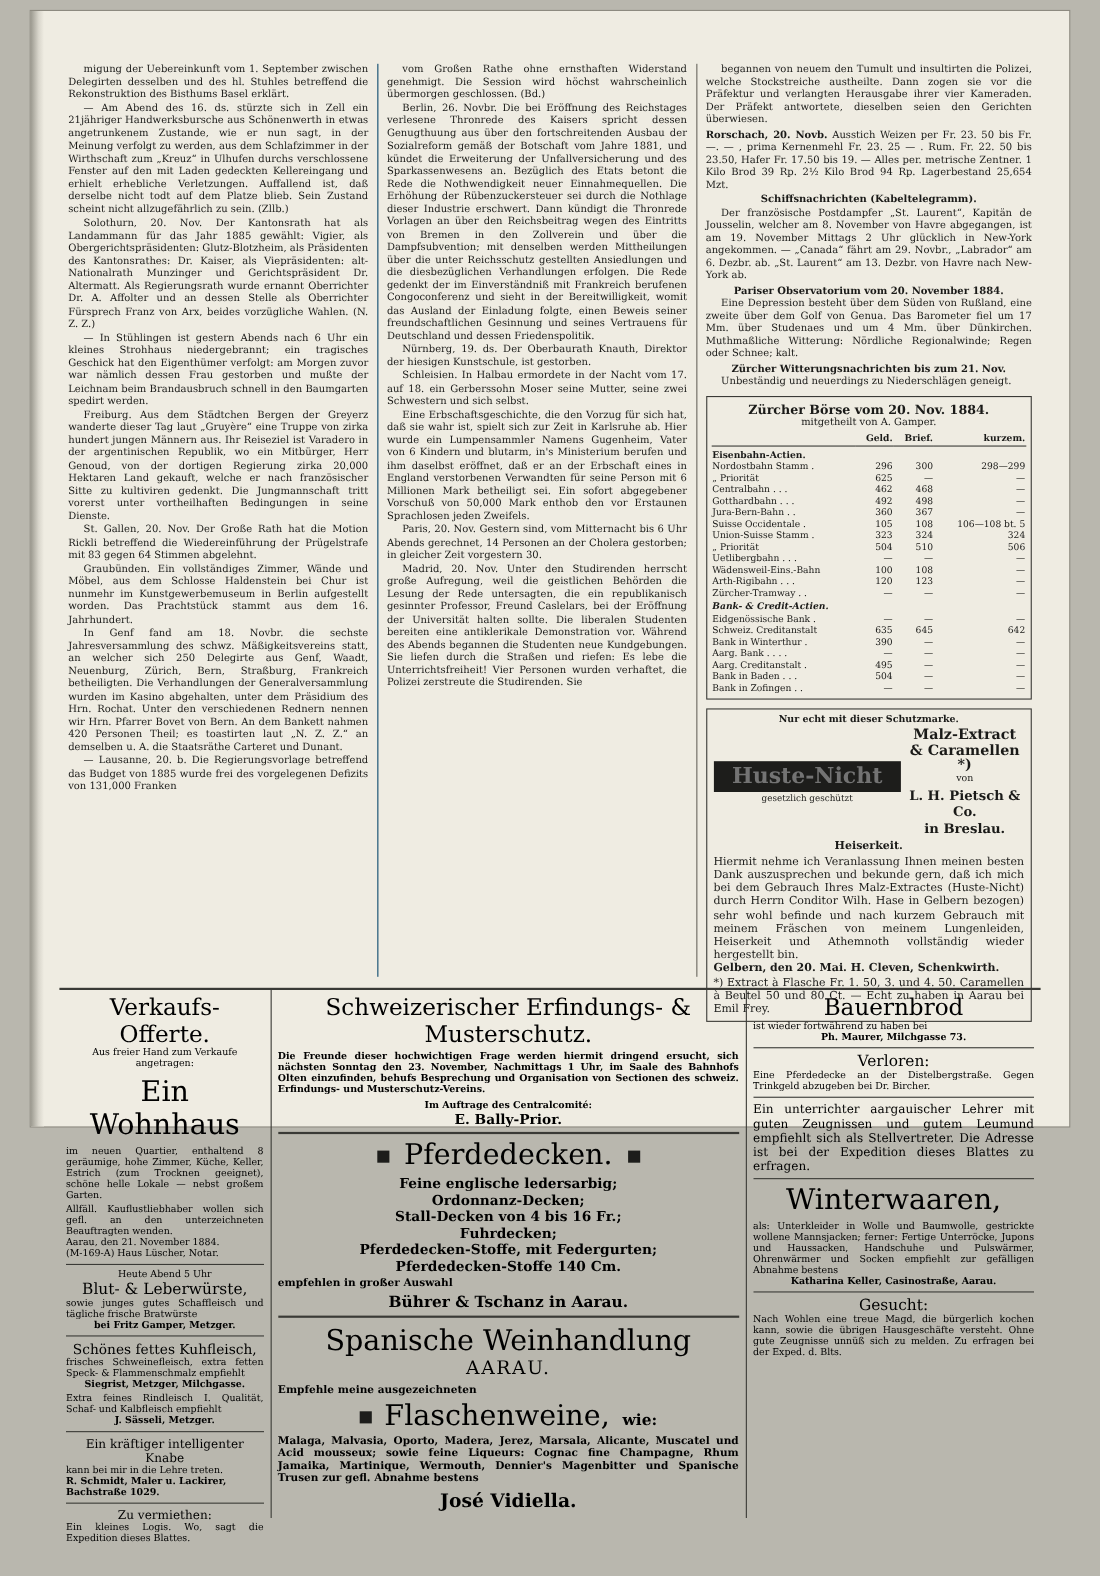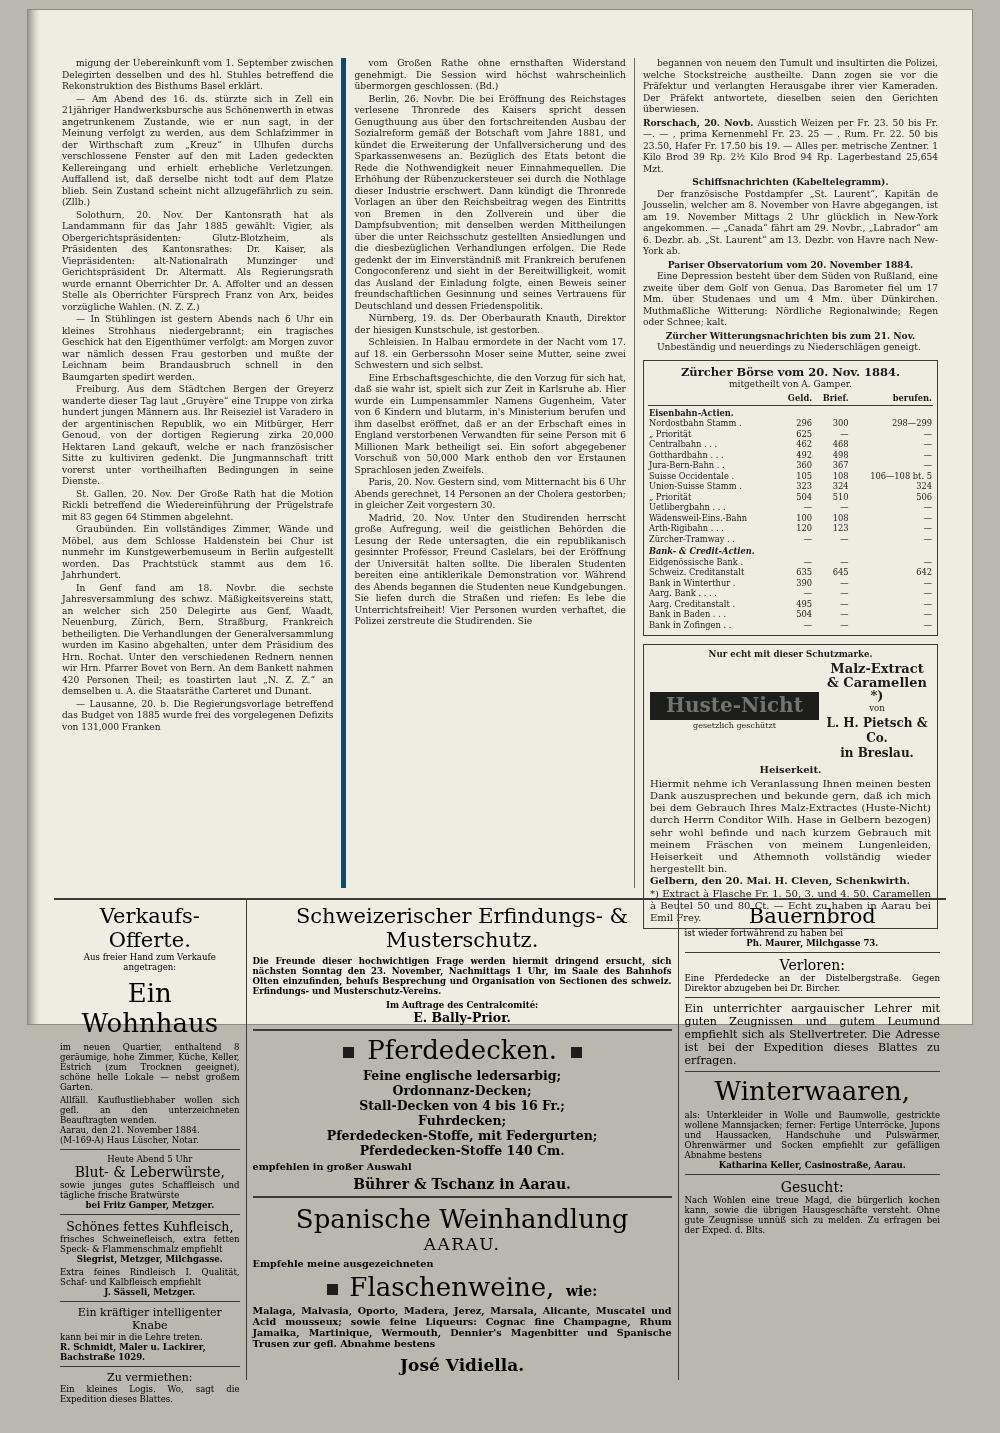--- a/index.html
+++ b/index.html
@@ -28,21 +28,21 @@
   .news{
     position:absolute;left:0;top:0;width:892px;height:830px;
     display:flex;
   }
   .col{
     width:276px;padding:0 8px;
     font-size:9.1px;line-height:1.265;
     text-align:justify;
     color:#1a1a18;
   }
-  .col.mid{border-left:5px solid #0c4a6e;border-right:1px solid #6a675f;}
+  .col.mid{border-left:1px solid #0c4a6e;border-right:1px solid #6a675f;}
   .col.right{width:300px;}
   p{margin:0 0 1px 0;text-indent:14px;}
   p.noind{text-indent:0;}
   .ctr{text-align:center;text-indent:0;}
 
   
   .boerse{border:1px solid #3a3a36;margin-top:6px;padding:3px 4px 5px 4px;background:#efece2;}
   .boerse h4{margin:1px 0 0 0;font-size:11.5px;text-align:center;font-weight:bold;}
   .boerse .sub{font-size:9px;text-align:center;margin-bottom:2px;}
   table.q{width:100%;border-collapse:collapse;font-size:8.3px;}
@@ -143,21 +143,21 @@
 
         <div class="boerse">
           <h4>Zürcher Börse vom 20. Nov. 1884.</h4>
           <div class="sub">mitgetheilt von A. Gamper.</div>
           <table class="q">
             <tbody>
                 <tr>
               <th class="l"></th>
               <th>Geld.</th>
               <th>Brief.</th>
-              <th>berufen.</th>
+              <th>kurzem.</th>
             </tr>
             <tr class="sec">
               <td class="l" colspan="4">Eisenbahn-Actien.</td>
             </tr>
             <tr>
                   <td class="l">Nordostbahn Stamm .</td>
                   <td>296</td>
                   <td>300</td>
                   <td>298—299</td>
                 </tr>
@@ -360,21 +360,21 @@
         <div class="t10 just">Malaga, Malvasia, Oporto, Madera, Jerez, Marsala, Alicante, Muscatel und Acid mousseux; sowie feine Liqueurs: Cognac fine Champagne, Rhum Jamaika, Martinique, Wermouth, Dennier's Magenbitter und Spanische Trusen zur gefl. Abnahme bestens</div>
         <div class="cen t18 b" style="margin-top:6px">José Vidiella.</div>
       </div>
 
       <div class="adcol c">
         <div class="adtitle t22">Bauernbrod</div>
         <div class="t9 just">ist wieder fortwährend zu haben bei</div>
         <div class="t9 cen b">Ph. Maurer, Milchgasse 73.</div>
         <div class="rule"></div>
         <div class="adtitle t15">Verloren:</div>
-        <div class="t9 just">Eine Pferdedecke an der Distelbergstraße. Gegen Direktor abzugeben bei Dr. Bircher.</div>
+        <div class="t9 just">Eine Pferdedecke an der Distelbergstraße. Gegen Trinkgeld abzugeben bei Dr. Bircher.</div>
         <div class="rule"></div>
         <div class="t11 just">Ein unterrichter aargauischer Lehrer mit guten Zeugnissen und gutem Leumund empfiehlt sich als Stellvertreter. Die Adresse ist bei der Expedition dieses Blattes zu erfragen.</div>
         <div class="rule"></div>
         <div class="adtitle t28" style="margin:4px 0">Winterwaaren,</div>
         <div class="t9 just">als: Unterkleider in Wolle und Baumwolle, gestrickte wollene Mannsjacken; ferner: Fertige Unterröcke, Jupons und Haussacken, Handschuhe und Pulswärmer, Ohrenwärmer und Socken empfiehlt zur gefälligen Abnahme bestens</div>
         <div class="t9 cen b">Katharina Keller, Casinostraße, Aarau.</div>
         <div class="rule"></div>
         <div class="adtitle t15">Gesucht:</div>
         <div class="t9 just">Nach Wohlen eine treue Magd, die bürgerlich kochen kann, sowie die übrigen Hausgeschäfte versteht. Ohne gute Zeugnisse unnüß sich zu melden. Zu erfragen bei der Exped. d. Blts.</div>
       </div>

